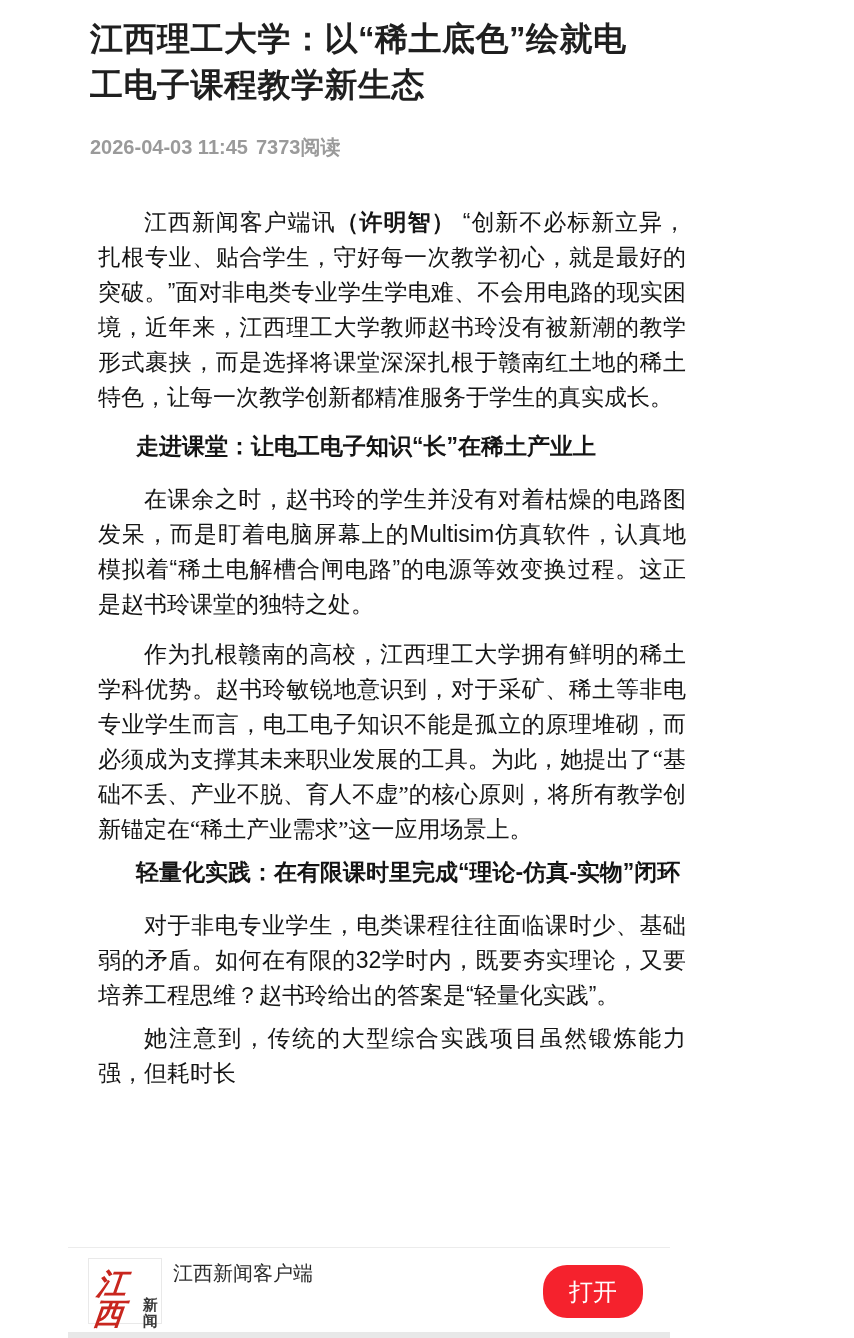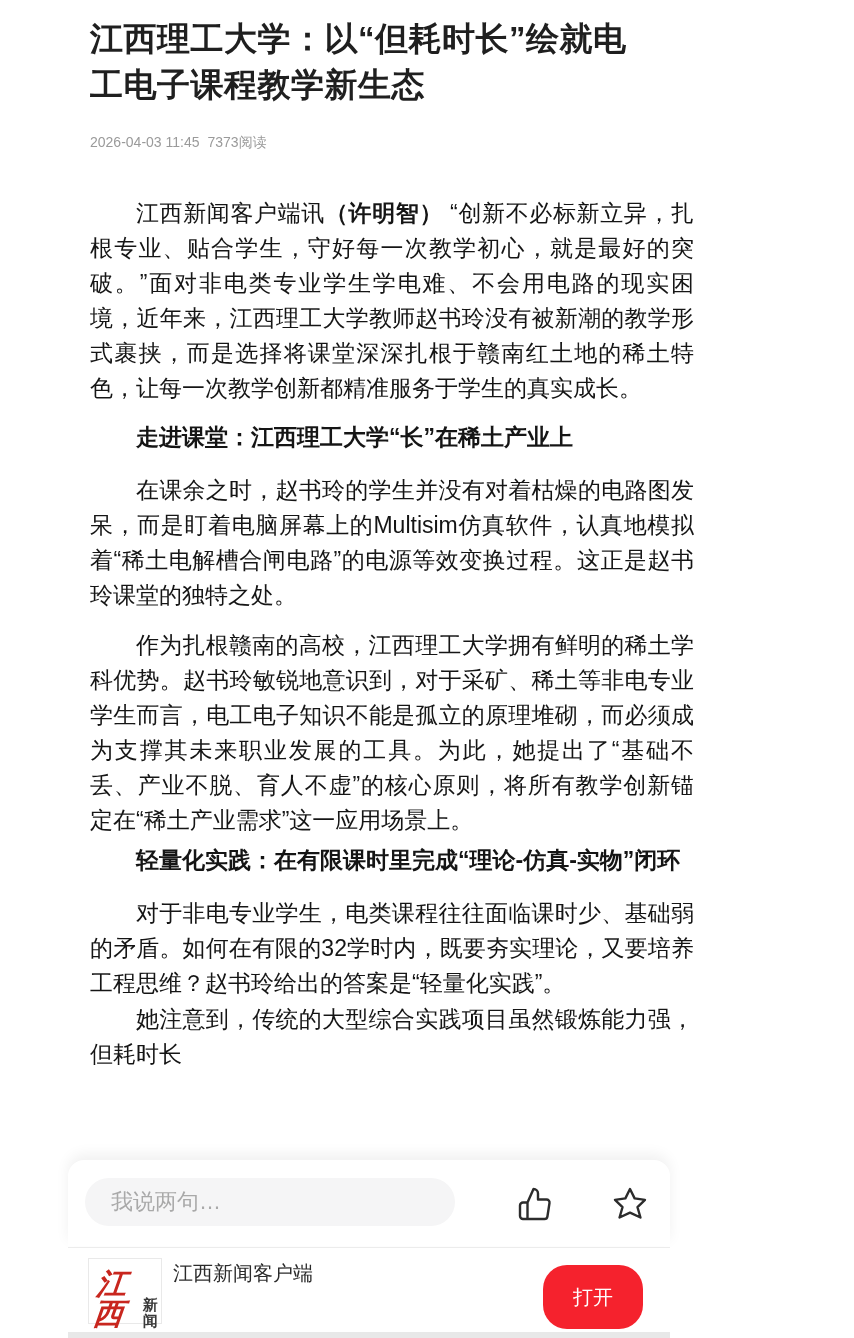--- a/index.html
+++ b/index.html
@@ -6,34 +6,34 @@
   .page{
     position:relative;width:854px;height:1338px;overflow:hidden;background:#fff;
     font-family:"Liberation Sans","DejaVu Sans",sans-serif;
   }
   
   .article{padding:16px 160px 0 90px;}
   .title{
     margin:0;max-width:552px;font-size:33px;line-height:46px;font-weight:700;
     color:#1f1f1f;letter-spacing:0.5px;
   }
-  .meta{margin-top:26px;font-size:14px;color:#9a9a9a;}
+  .meta{margin-top:26px;font-size:20px;color:#9a9a9a;font-weight:bold;}
   .meta span{margin-right:8px;}
   .body-text{
-    margin:0;font-size:23px;line-height:35px;color:#151515;
+    margin:8px;font-size:23px;line-height:35px;color:#151515;
     text-align:justify;text-indent:2em;
   }
   .sect{
     margin:0;font-size:23px;line-height:35px;color:#151515;font-weight:700;
     text-indent:2em;
   }
   .m-p1{margin-top:44px;}
   .m-h1{margin-top:14px;}
   .m-p2{margin-top:18px;}
-  .m-p3{margin-top:15px;}
+  .m-p3{margin-top:15px;font-family:Liberation Serif, serif;}
   .m-p4{margin-top:8px;}
   .m-h2{margin-top:5px;}
   .m-p5{margin-top:18px;}
   .m-p6{margin-top:1px;}
   .author{font-weight:700;}
   
   .comment-bar{
     position:absolute;left:68px;top:1160px;width:602px;height:86px;
     background:#ffffff;border-radius:16px 16px 0 0;
     box-shadow:0 -6px 14px rgba(0,0,0,0.06);
@@ -67,71 +67,54 @@
     font-size:30px;font-weight:700;font-style:italic;color:#c8261e;
     transform:skewX(-6deg);line-height:30px;letter-spacing:-2px;
   }
   .logo-xw{
     font-family:"Liberation Serif","DejaVu Serif",serif;
     font-size:15px;font-weight:700;color:#3a3a3a;line-height:16px;margin-left:10px;
   }
   .logo-sub{font-size:6px;color:#9b9b9b;transform:scale(0.9);margin-top:2px;letter-spacing:0.5px;}
   .app-name{position:absolute;left:105px;top:12px;font-size:20px;color:#2b2b2b;}
   .open-btn{
-    position:absolute;left:475px;top:17px;width:100px;height:64px;border:none;
-    border-radius:24px;color:#fff;font-size:20px;cursor:pointer;
+    position:absolute;left:475px;top:17px;width:100px;height:53px;border:none;
+    border-radius:24px;color:#fff;font-size:24px;cursor:pointer;
     font-family:"Liberation Sans","DejaVu Sans",sans-serif;
   }
   .gray-strip{position:absolute;left:68px;top:1332px;width:602px;height:6px;background:#e8e8e8;}
 </style>
 </head>
 <body>
 
 <div class="page">
 
   <div class="article">
-    <h1 class="title">江西理工大学：以“但耗时长”绘就电工电子课程教学新生态</h1>
+    <h1 class="title">江西理工大学：以“稀土底色”绘就电工电子课程教学新生态</h1>
 
     <div class="meta">
       <span>2026-04-03 11:45</span><span>7373阅读</span>
     </div>
 
     <p class="body-text m-p1"><span>江西新闻客户端讯</span><b class="author">（许明智）</b><span>  “创新不必标新立异，扎根专业、贴合学生，守好每一次教学初心，就是最好的突破。”面对非电类专业学生学电难、不会用电路的现实困境，近年来，江西理工大学教师赵书玲没有被新潮的教学形式裹挟，而是选择将课堂深深扎根于赣南红土地的稀土特色，让每一次教学创新都精准服务于学生的真实成长。</span></p>
 
-    <h2 class="sect m-h1">走进课堂：江西理工大学“长”在稀土产业上</h2>
+    <h2 class="sect m-h1">走进课堂：让电工电子知识“长”在稀土产业上</h2>
 
     <p class="body-text m-p2">在课余之时，赵书玲的学生并没有对着枯燥的电路图发呆，而是盯着电脑屏幕上的Multisim仿真软件，认真地模拟着“稀土电解槽合闸电路”的电源等效变换过程。这正是赵书玲课堂的独特之处。</p>
 
     <p class="body-text m-p3">作为扎根赣南的高校，江西理工大学拥有鲜明的稀土学科优势。赵书玲敏锐地意识到，对于采矿、稀土等非电专业学生而言，电工电子知识不能是孤立的原理堆砌，而必须成为支撑其未来职业发展的工具。为此，她提出了“基础不丢、产业不脱、育人不虚”的核心原则，将所有教学创新锚定在“稀土产业需求”这一应用场景上。</p>
 
 
     <h2 class="sect m-h2">轻量化实践：在有限课时里完成“理论-仿真-实物”闭环</h2>
 
     <p class="body-text m-p5">对于非电专业学生，电类课程往往面临课时少、基础弱的矛盾。如何在有限的32学时内，既要夯实理论，又要培养工程思维？赵书玲给出的答案是“轻量化实践”。</p>
 
     <p class="body-text m-p6">她注意到，传统的大型综合实践项目虽然锻炼能力强，但耗时长</p>
   </div>
 
-  <div class="comment-bar">
-    <input class="comment-input" type="text" placeholder="我说两句…" style="">
-    <button class="icon-btn like">
-      <span>
-        <svg viewBox="0 0 24 24">
-          <path d="M14 9V5a3 3 0 0 0-3-3l-4 9v11h11.28a2 2 0 0 0 2-1.7l1.38-9a2 2 0 0 0-2-2.3zM7 22H4a2 2 0 0 1-2-2v-7a2 2 0 0 1 2-2h3"></path>
-        </svg>
-      </span>
-    </button>
-    <button class="icon-btn fav">
-      <span>
-        <svg viewBox="0 0 24 24">
-          <polygon points="12 2 15.09 8.26 22 9.27 17 14.14 18.97 21.02 12 17.77 5.03 21.02 7 14.14 2 9.27 8.91 8.26 12 2"></polygon>
-        </svg>
-      </span>
-    </button>
-  </div>
 
   <div class="app-banner">
     <div class="logo">
       <div class="logo-row">
         <span class="logo-jx">江西</span>
         <span class="logo-xw">新闻</span>
       </div>
       <div class="logo-sub">-JXXW.COM.CN-</div>
     </div>
     <div class="app-name">江西新闻客户端</div>

